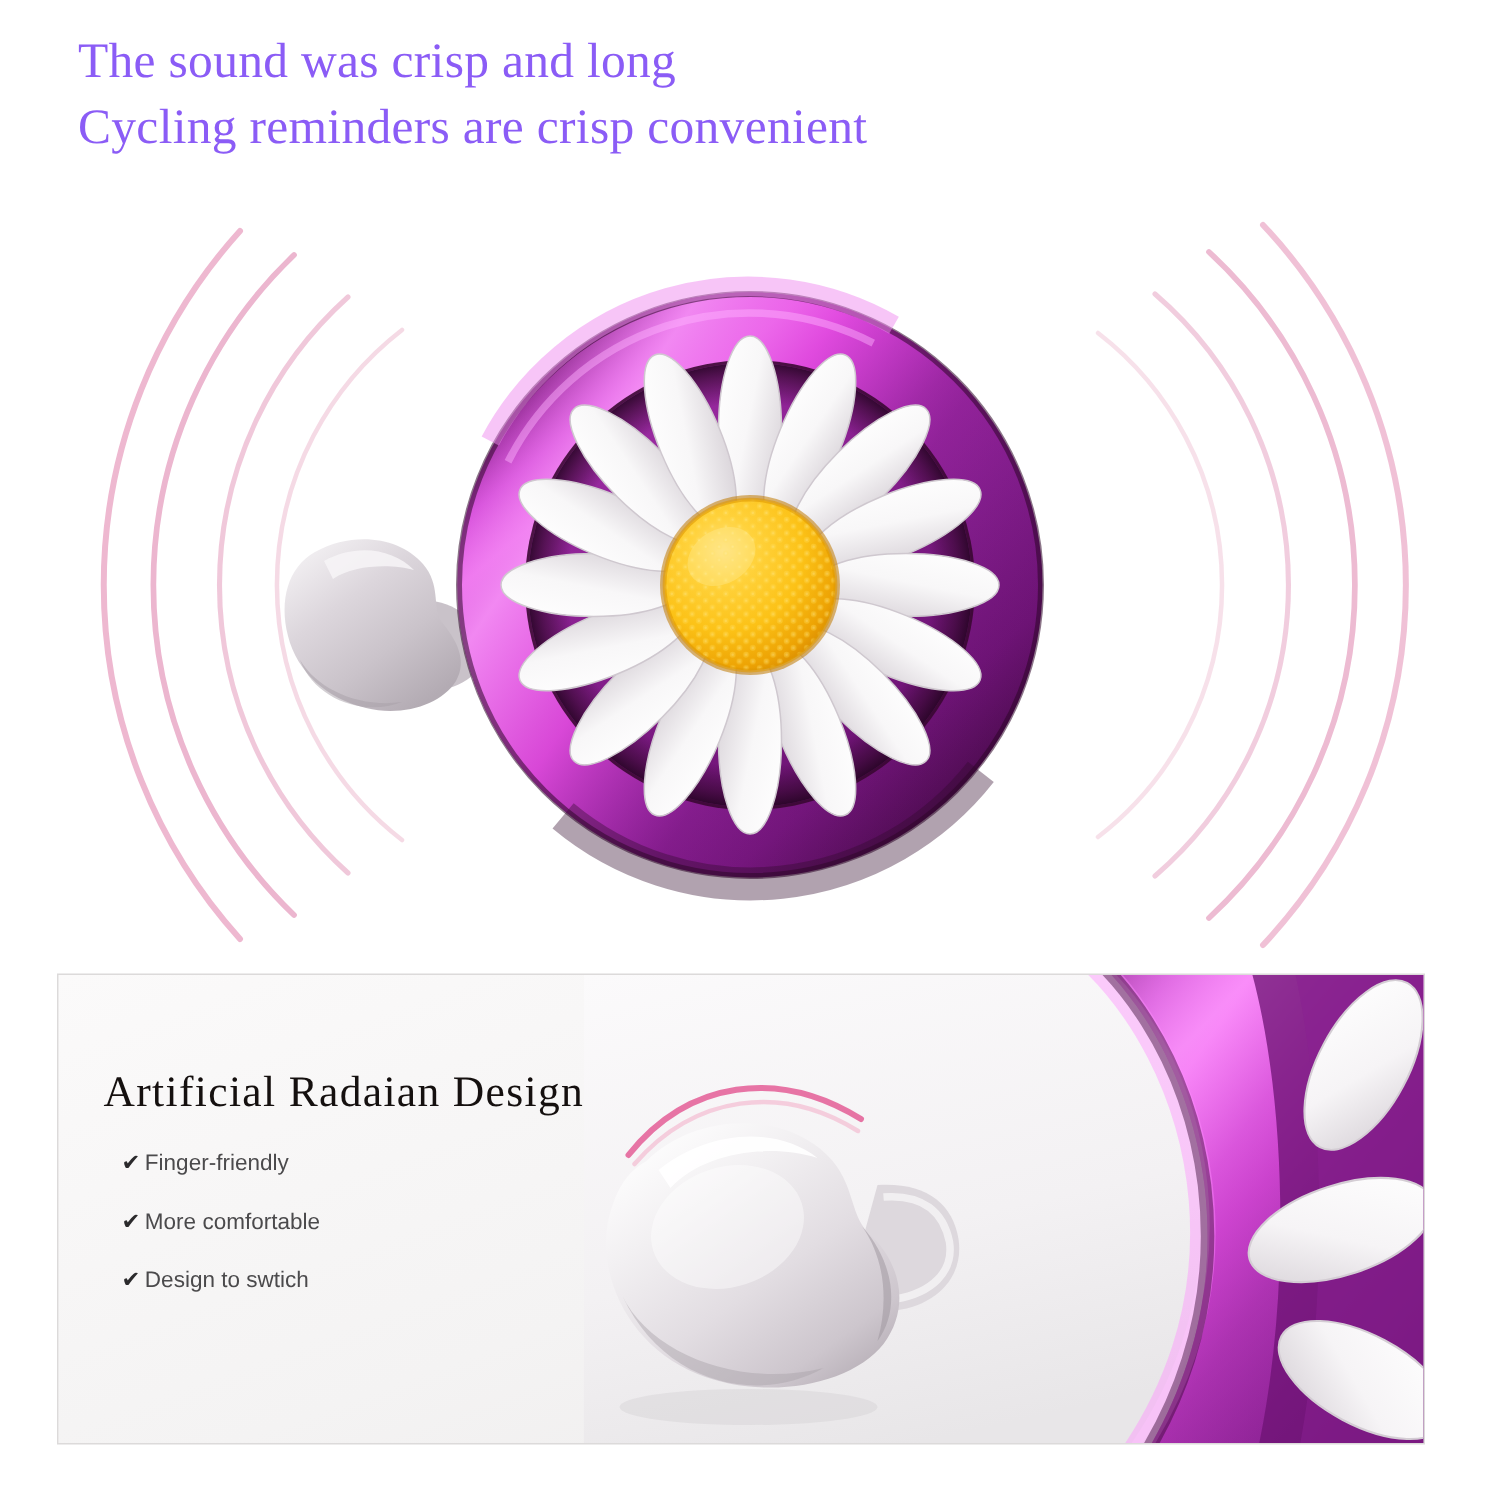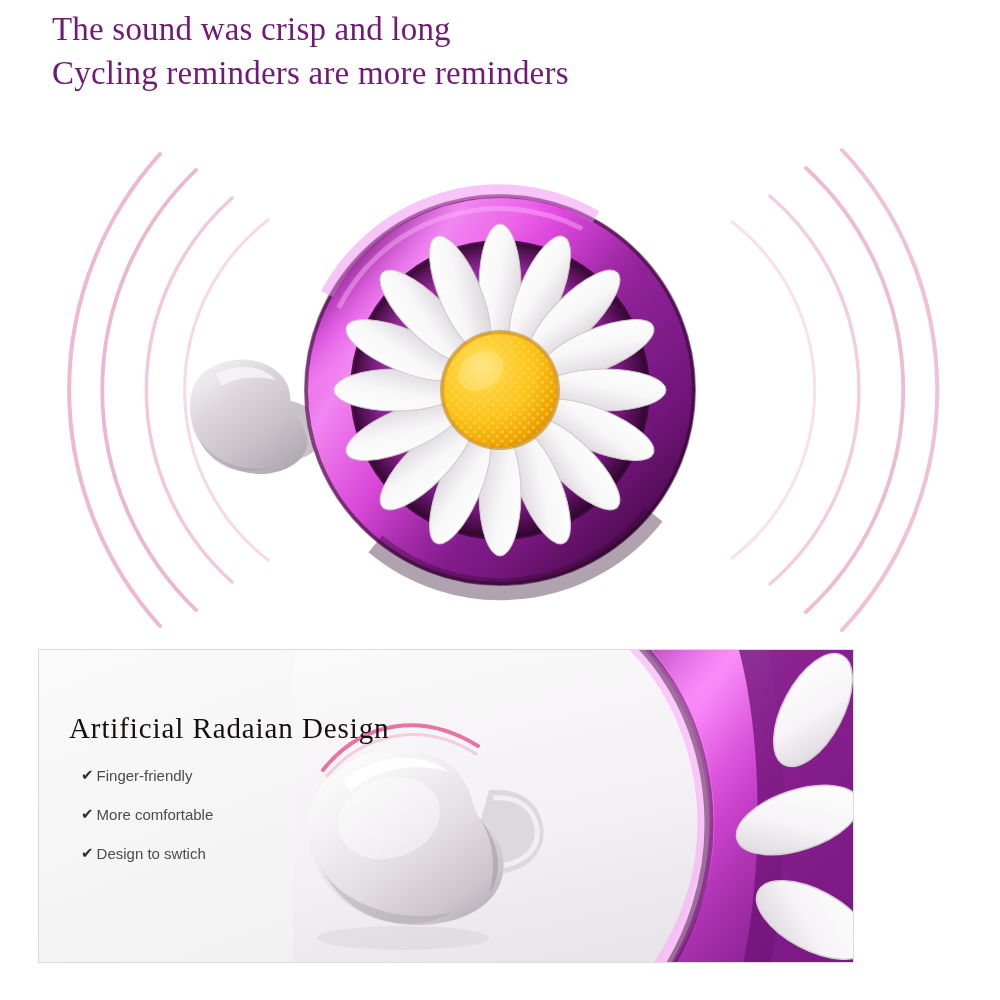--- a/index.html
+++ b/index.html
@@ -16,25 +16,25 @@
     width: 1000px;
     height: 1000px;
     background: #ffffff;
     overflow: hidden;
   }
 
   
   .headline {
     position: absolute;
     left: 52px;
-    top: 8px;
+    top: 20px;
     font-family: "Liberation Serif", serif;
     font-size: 33px;
     line-height: 1.33;
-    color: #701a75;
+    color: #8b5cf6;
     letter-spacing: 0.2px;
     white-space: nowrap;
   }
   .headline .hl-line { display: block; }
 
   
   .hero {
     position: absolute;
     left: 0;
     top: 110px;
@@ -42,21 +42,21 @@
     height: 530px;
     background: #ffffff;
   }
   .hero svg, .closeup svg { display: block; }
 
   
   .panel {
     position: absolute;
     left: 38px;
     top: 649px;
-    width: 816px;
+    width: 912px;
     height: 314px;
     background: linear-gradient(160deg, #fbfafa 0%, #f4f3f3 55%, #eceaea 100%);
     border: 1px solid #dcdada;
     box-sizing: border-box;
     overflow: hidden;
     text-decoration: underline;
   }
   .panel-text {
     position: absolute;
     left: 30px;
@@ -103,21 +103,21 @@
     overflow: hidden;
   }
 </style>
 </head>
 <body>
 
 <div id="page">
 
   <div class="headline">
     <span class="hl-line">The sound was crisp and long</span>
-    <span class="hl-line">Cycling reminders are more reminders</span>
+    <span class="hl-line">Cycling reminders are crisp convenient</span>
   </div>
 
   <div class="hero">
     <svg width="1000" height="530" viewBox="0 0 1000 530" xmlns="http://www.w3.org/2000/svg">
       <defs>
 
         <linearGradient id="ringGrad" x1="0.12" y1="0.05" x2="0.88" y2="0.95">
           <stop offset="0%" stop-color="#5b1450"></stop>
           <stop offset="8%" stop-color="#7d1a7e"></stop>
           <stop offset="16%" stop-color="#c93ad0"></stop>

